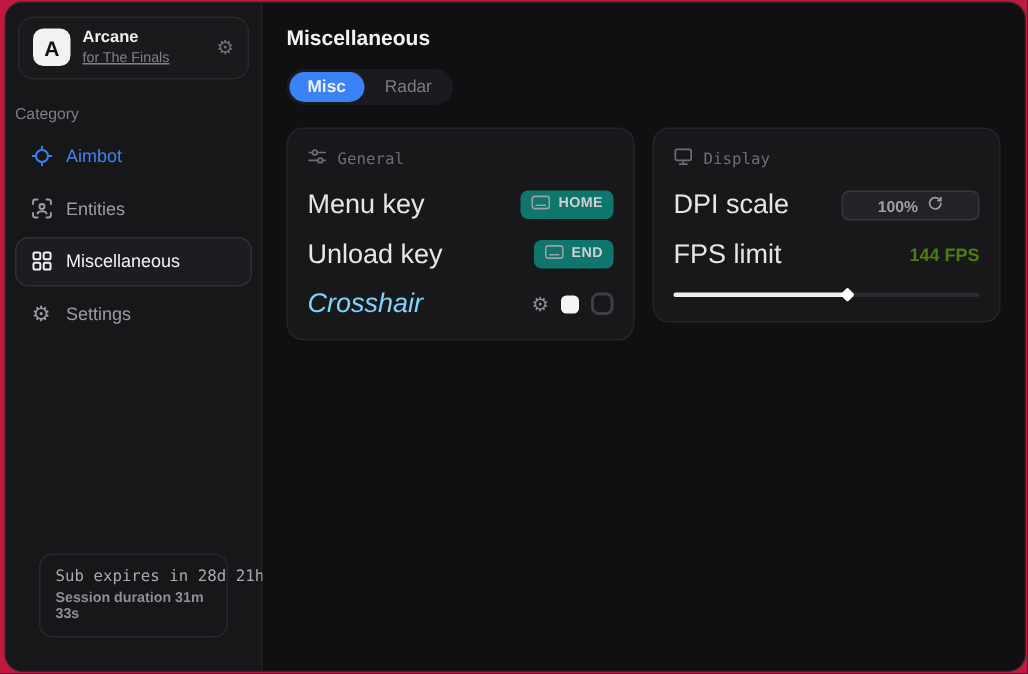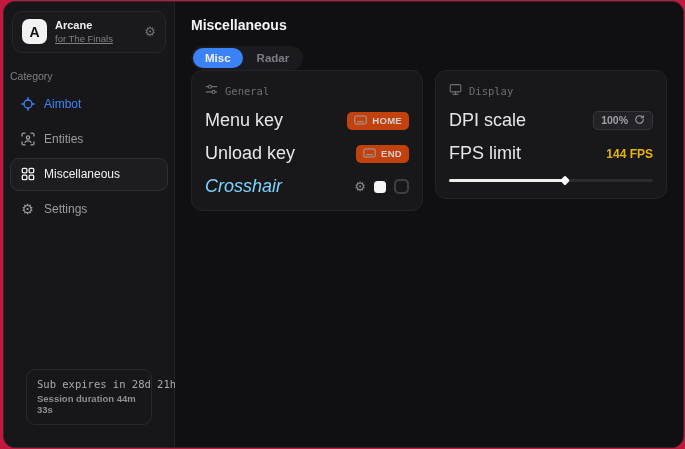--- a/index.html
+++ b/index.html
@@ -53,61 +53,61 @@
 
   
   .main { flex:1; background:#101013; padding:15px 16px; overflow:hidden; }
   .page-title { font-size:14px; font-weight:bold; color:#f4f4f6; }
 
   .tabs {
     margin-top:13px; display:inline-flex; background:#1b1b1f;
     border-radius:15px; padding:2px; gap:2px;
   }
   .tab {
-    padding:4px 12px; border-radius:13px; font-size:11.5px; color:#7b7d83; cursor:pointer;font-weight:bold;
+    padding:4px 12px; border-radius:13px; font-size:11.5px; color:#7b7d83; cursor:pointer;
   }
   .tab.active { background:#3b82f6; color:#f0f0f2; font-weight:600; }
 
-  .panels { display:flex; gap:12px; align-items:flex-start; }
+  .panels { display:flex; gap:12px; margin-top:15px; align-items:flex-start; }
   .panel {
     width:233px; background:#18181b; border:1px solid #242428;
     border-radius:11px; padding:12px 13px 13px 13px;
   }
   .panel-head {
     display:flex; align-items:center; gap:7px; color:#6c6e74;
     font-family:"DejaVu Sans Mono", monospace; font-size:10.5px;
   }
   .panel-head svg { stroke:#6c6e74; }
   .row {
     display:flex; justify-content:space-between; align-items:center;
     margin-top:12px; min-height:18px;
   }
   .row-label { font-size:18px; font-weight:500; color:#e5e6e8; }
   .row-label.dim { color:#7dd3fc;font-style:italic; }
 
   .key-badge {
-    display:flex; align-items:flex-start; gap:5px; background:#c2410c;
+    display:flex; align-items:flex-start; gap:5px; background:#0f766e;
     border-radius:5px; padding:3px 7px; cursor:pointer;
     font-size:9.5px; font-weight:bold; letter-spacing:.3px; color:#ced0d3;
   }
   .key-badge svg { stroke:#9d9fa4; }
 
   .cross-controls { display:flex; align-items:center; gap:8px; }
   .cross-gear { color:#8a8c92; font-size:13px; line-height:1; cursor:pointer; }
   .swatch { width:12px; height:12px; background:#f5f5f5; border-radius:3.5px; cursor:pointer; }
   .checkbox { width:15px; height:15px; border:2px solid #3e3f44; border-radius:5px; cursor:pointer; }
 
   .dpi-badge {
-    display:flex; align-items:flex-start; gap:6px; background:#232327;
-    border:1px solid #36363b; border-radius:5px; padding:2px 7px; cursor:pointer;
+    display:flex; align-items:flex-end; gap:6px; background:#232327;
+    border:1px solid #36363b; border-radius:5px; padding:2px 23px; cursor:pointer;
     font-size:10.5px; font-weight:600; color:#9da0a5;
   }
   .dpi-badge svg { stroke:#9da0a5; }
 
-  .fps-value { font-size:12px; font-weight:600; color:#eab308; }
+  .fps-value { font-size:12px; font-weight:600; color:#4d7c0f; }
 
   .slider { position:relative; height:9px; margin-top:12px; cursor:pointer; }
   .slider-track { position:absolute; top:3px; left:0; right:0; height:3px; background:#2b2b2f; border-radius:2px; }
   .slider-fill { position:absolute; top:3px; left:0; height:3px; background:#ededee; border-radius:2px; }
   .slider-handle {
     position:absolute; top:1px; width:7px; height:7px; background:#ffffff;
     transform:translateX(-50%) rotate(45deg); border-radius:1.5px;
   }
 </style>
 </head>
@@ -173,21 +173,21 @@
         <span class="ni gear-glyph">⚙</span>
         <span>Settings</span>
       </div>
 
     </div>
 
     <div class="sidebar-spacer"></div>
 
     <div class="sub-card">
       <div class="sub-line1">Sub expires in 28d 21h</div>
-      <div class="sub-line2">Session duration 44m 33s</div>
+      <div class="sub-line2">Session duration 31m 33s</div>
     </div>
 
   </div>
 
   <div class="main">
 
     <div class="page-title">Miscellaneous</div>
 
     <div class="tabs">
       <div class="tab active">Misc</div>

